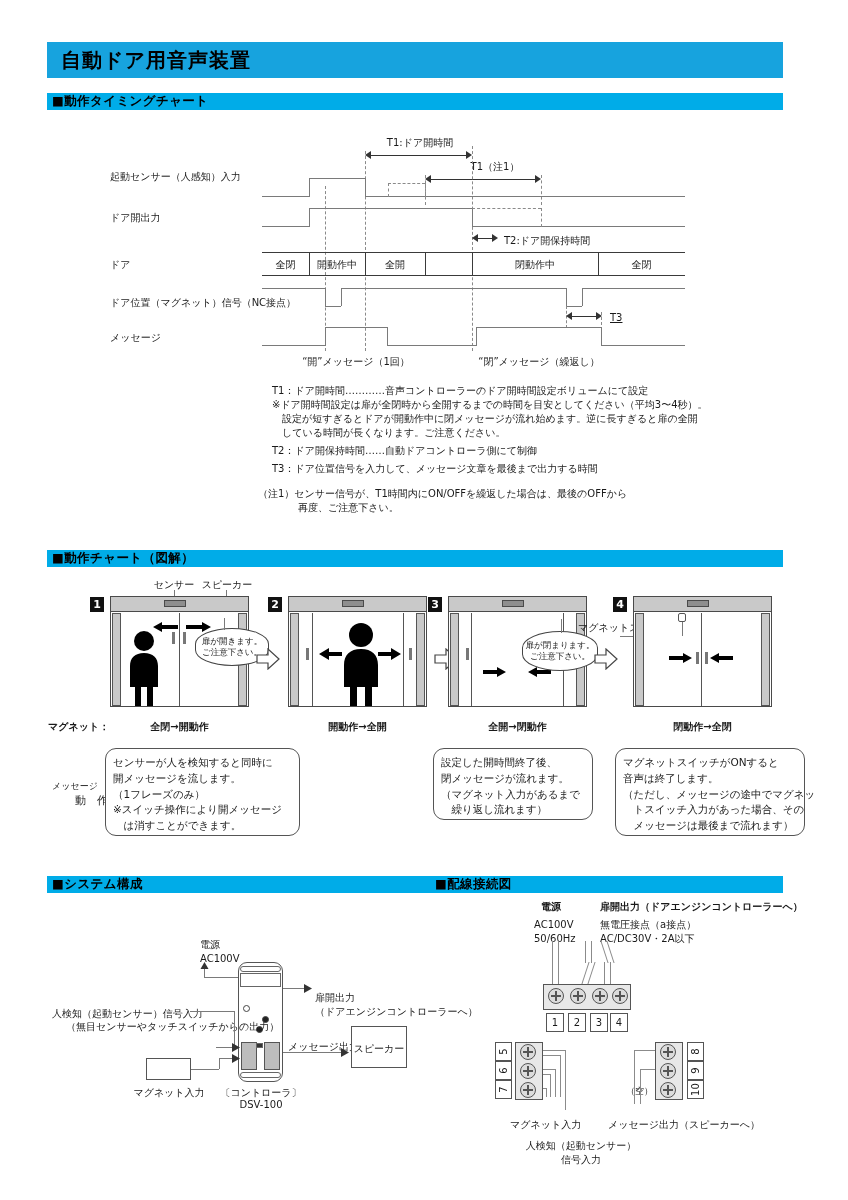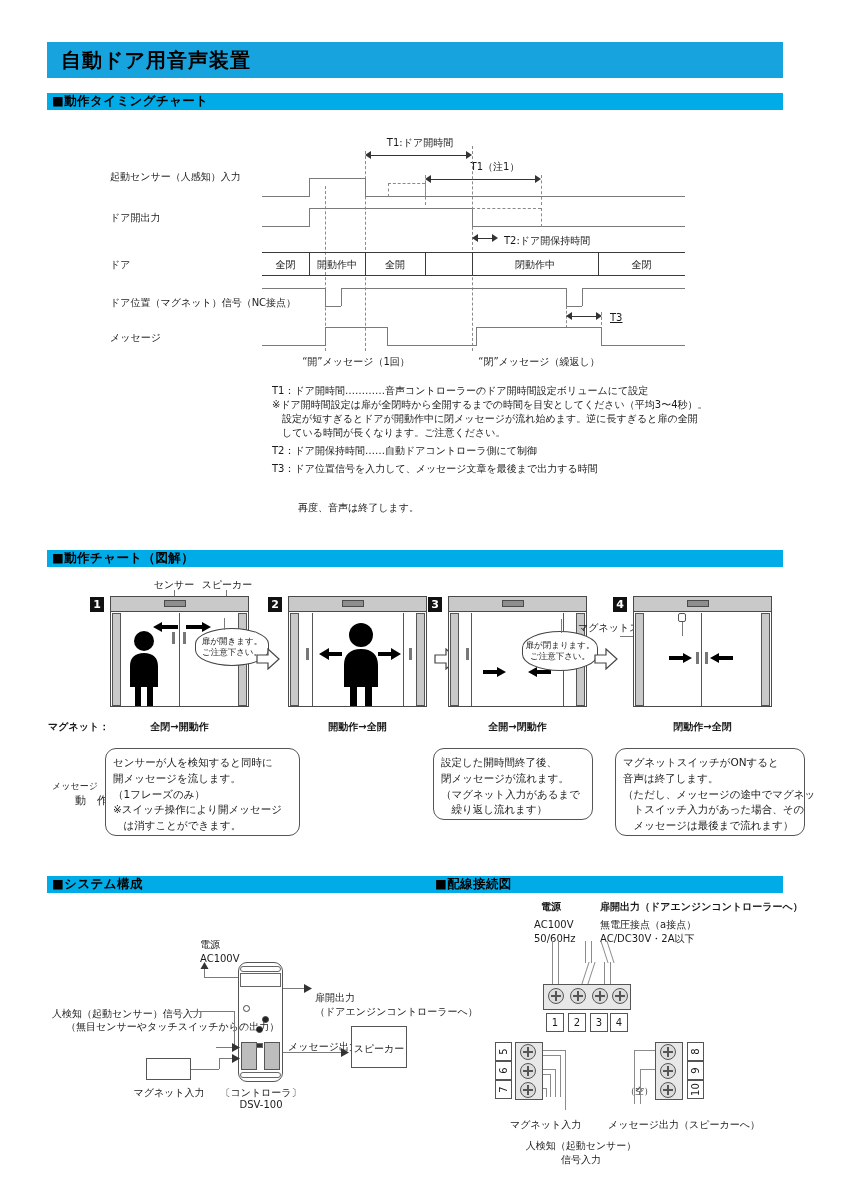--- a/index.html
+++ b/index.html
@@ -208,21 +208,22 @@
 
   <div class="t ctr" style="left:288px; top:355px; width:136px;">“開”メッセージ（1回）</div>
   <div class="t ctr" style="left:460px; top:355px; width:158px;">“閉”メッセージ（繰返し）</div>
 
   <div class="t" style="left:272px; top:384px;">T1：ドア開時間…………音声コントローラーのドア開時間設定ボリュームにて設定</div>
   <div class="t" style="left:272px; top:398px;">※ドア開時間設定は扉が全閉時から全開するまでの時間を目安としてください（平均3〜4秒）。</div>
   <div class="t" style="left:272px; top:412px;">　設定が短すぎるとドアが開動作中に閉メッセージが流れ始めます。逆に長すぎると扉の全開</div>
   <div class="t" style="left:272px; top:426px;">　している時間が長くなります。ご注意ください。</div>
   <div class="t" style="left:272px; top:444px;">T2：ドア開保持時間……自動ドアコントローラ側にて制御</div>
   <div class="t" style="left:272px; top:462px;">T3：ドア位置信号を入力して、メッセージ文章を最後まで出力する時間</div>
-  <div class="t" style="left:258px; top:501px;">　　　　再度、音声は終了します。</div>
+  <div class="t" style="left:258px; top:487px;">（注1）センサー信号が、T1時間内にON/OFFを繰返した場合は、最後のOFFから</div>
+  <div class="t" style="left:258px; top:501px;">　　　　再度、ご注意下さい。</div>
 
   <div class="sec-bar" style="left:47px; top:550px; width:736px;">■動作チャート（図解）</div>
 
   <div class="t ctr" style="left:150px; top:578px; width:48px;">センサー</div>
   <div class="t ctr" style="left:200px; top:578px; width:54px;">スピーカー</div>
   <div class="vl" style="left:174px; top:590px; height:13px;"></div>
   <div class="vl" style="left:226px; top:590px; height:22px;"></div>
 
   <div class="num-badge" style="left:90px; top:597px;">1</div>
   <div class="door-header" style="left:110px; top:596px; width:139px; height:16px;"></div>

